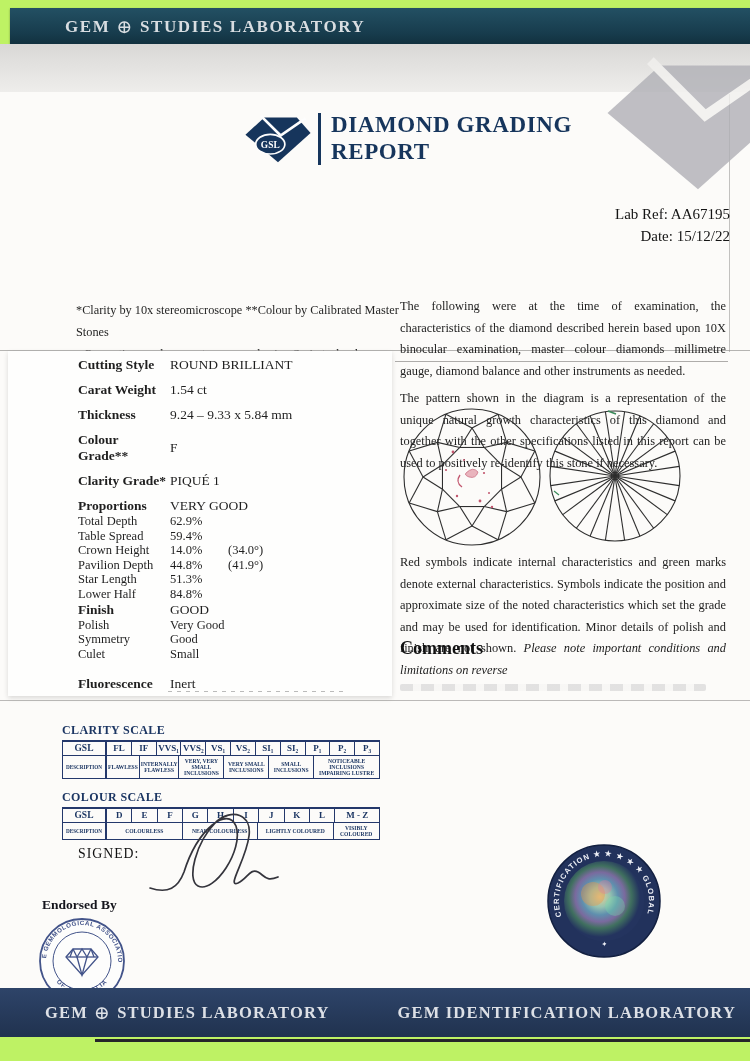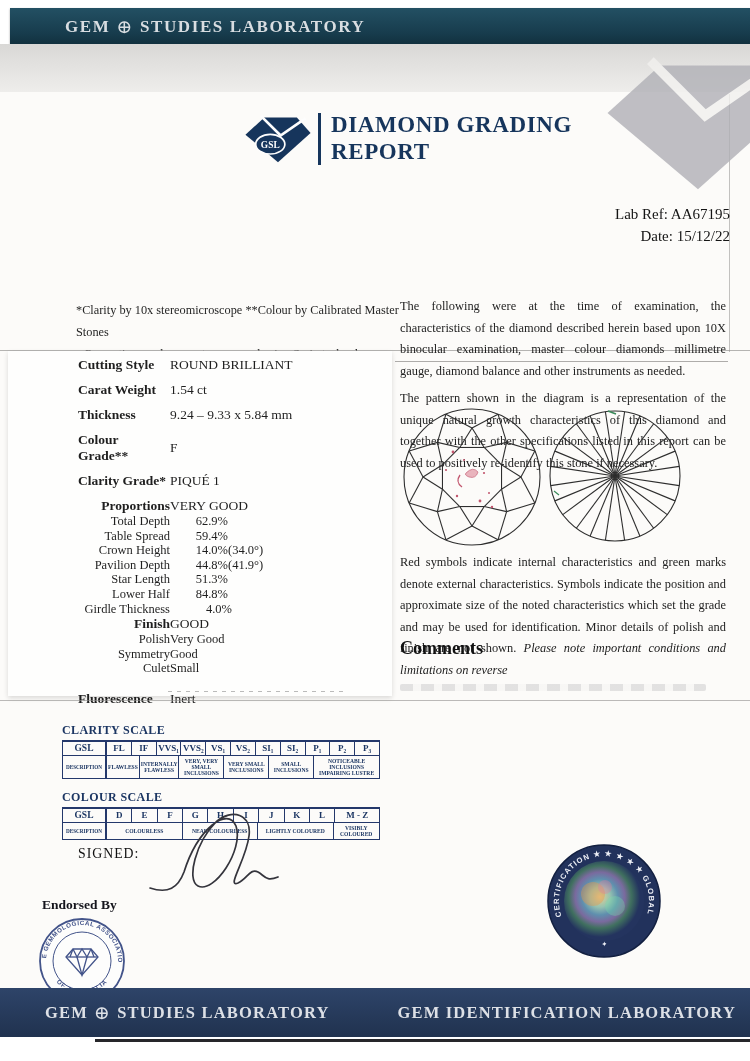--- a/index.html
+++ b/index.html
@@ -1,16 +1,16 @@
 <!DOCTYPE html>
 <html><head>
 <meta charset="utf-8">
 <style>
   html,body{margin:0;padding:0;background:#e9e8e6;}
-  .canvas{position:relative;width:750px;height:1061px;background:#ffffff;overflow:hidden;
+  .canvas{position:relative;width:750px;height:1061px;background:#bef264;overflow:hidden;
           font-family:"Liberation Serif","DejaVu Serif",serif;color:#1f1f1f;}
   
   .topbar{position:absolute;left:10px;top:8px;width:740px;height:36px;
           background:linear-gradient(180deg,#235063,#173c4d 70%,#12313f);box-shadow:0 1px 2px rgba(0,0,0,.35);}
   .topbar .brand{position:absolute;left:55px;top:0;height:36px;line-height:37px;color:#d8dde1;
           font-weight:bold;font-size:17px;letter-spacing:1.6px;white-space:nowrap;}
   .globe{display:inline-block;margin:0 6px;font-size:19px;font-weight:normal;vertical-align:-1px;}
   .underbar{position:absolute;left:0;top:44px;width:750px;height:50px;
           background:linear-gradient(180deg,#d9d8d6,#efeeec);}
   .page{position:absolute;left:0;top:92px;width:750px;height:896px;background:#fcfbf9;}
@@ -28,21 +28,21 @@
   
   .hline1{position:absolute;left:0;top:350px;width:750px;height:1px;background:#8f8e8c;opacity:.65;}
   .hline2{position:absolute;left:395px;top:361px;width:333px;height:1px;background:#9a9896;opacity:.8;}
   .hline3{position:absolute;left:0;top:700px;width:750px;height:1px;background:#8f8e8c;opacity:.6;}
   .leftcard{position:absolute;left:8px;top:351px;width:384px;height:345px;background:#fefefd;
             box-shadow:0 2px 5px rgba(0,0,0,.14);}
   
   .leftcol{position:absolute;left:78px;top:357px;width:300px;}
   .spec{display:flex;margin-bottom:9px;font-size:13.5px;align-items:center;}
   .spec .lb{width:92px;font-weight:bold;}
-  .sect{text-align:right;}
+  .sect{}
   .hrow{display:flex;font-size:13.5px;}
   .hrow .lb{width:92px;font-weight:bold;}
   .srow{display:flex;font-size:12.5px;line-height:14.6px;}
   .srow .lb{width:92px;}
   .srow .val{width:58px;}
   .fl-row{display:flex;font-size:13.5px;margin-top:15px;}
   .fl-row .lb{width:92px;font-weight:bold;}
   .dashline{position:absolute;left:168px;top:691px;width:178px;height:1px;opacity:.5;
      background:repeating-linear-gradient(90deg,#777 0 4px,transparent 4px 9px);}
   
@@ -184,24 +184,20 @@
         </div>
       <div class="srow">
           <span class="lb">Star Length</span>
           <span class="val">51.3%</span>
           <span></span>
         </div>
       <div class="srow">
           <span class="lb">Lower Half</span>
           <span class="val">84.8%</span>
           <span></span>
-        </div>
-      <div class="srow">
-          <span class="lb">Girdle Thickness</span>
-          <span class="val" style="padding-left:4px">4.0%</span>
         </div>
     </div>
 
     <div class="sect">
       <div class="hrow">
           <span class="lb">Finish</span>
           <span>GOOD</span>
         </div>
       <div class="srow">
           <span class="lb">Polish</span>

